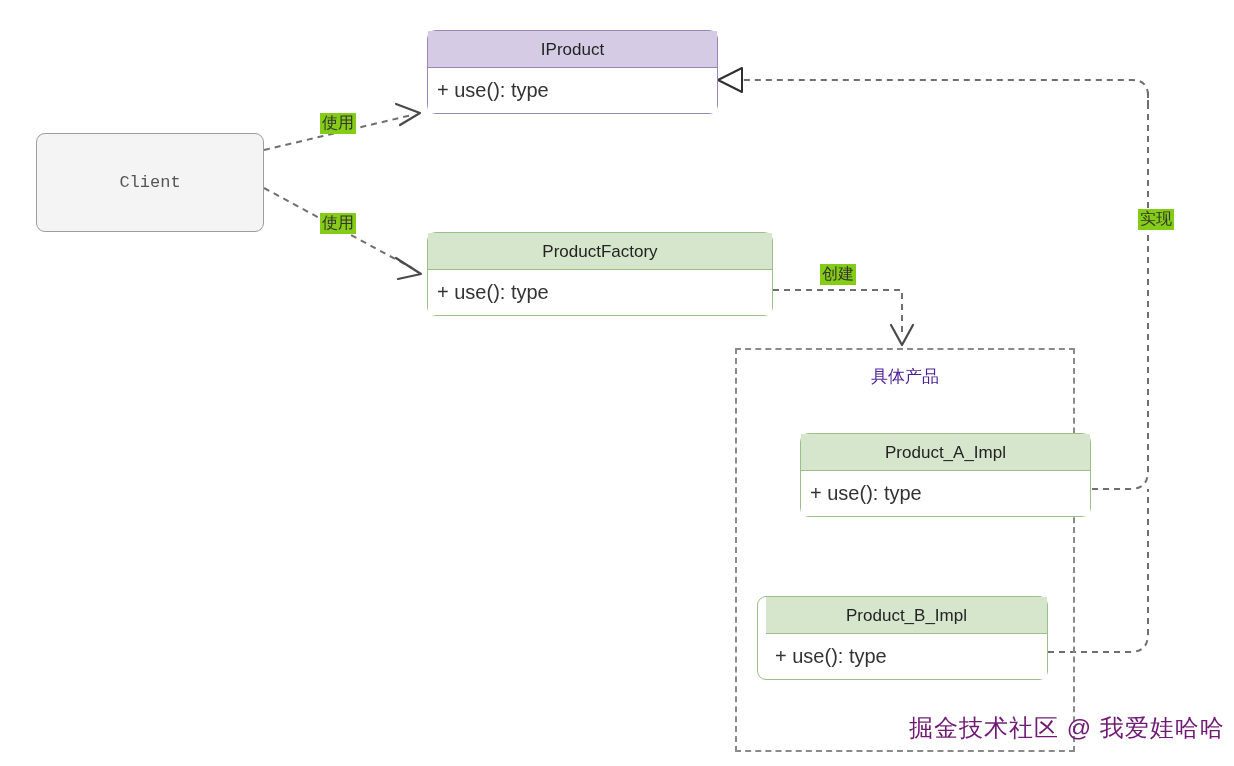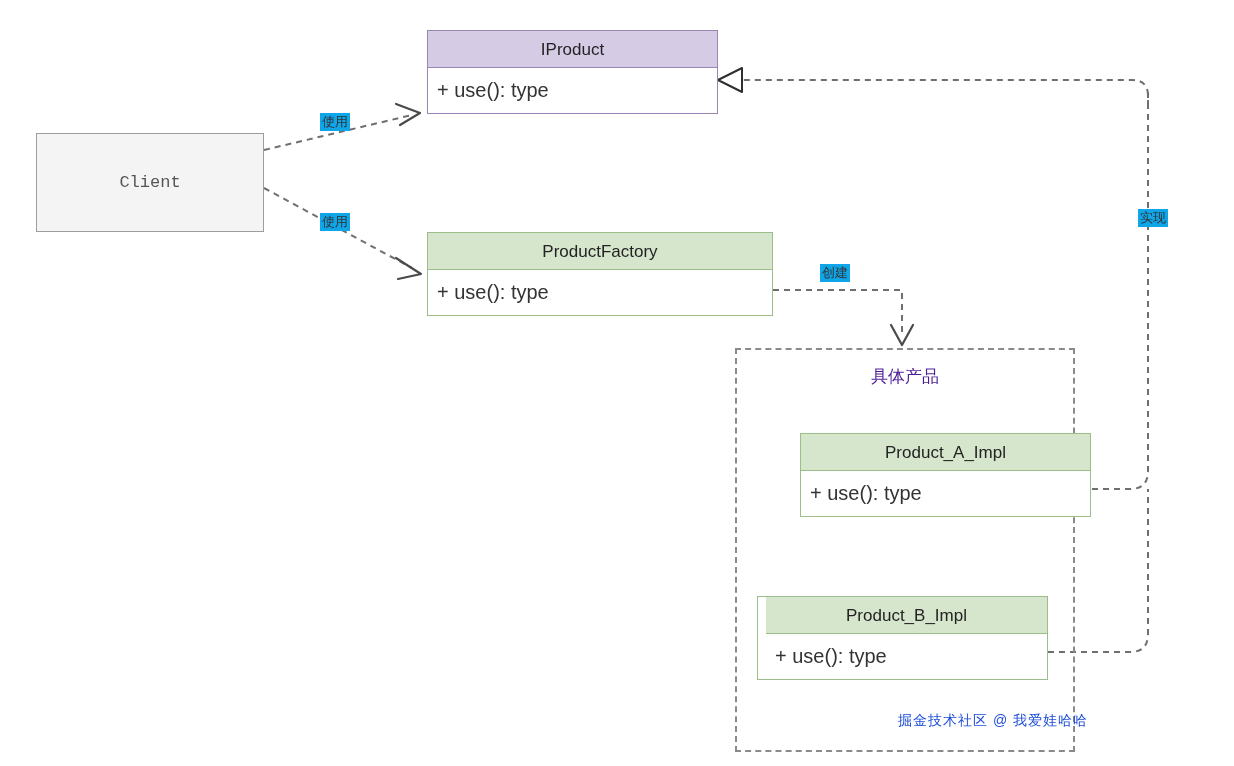--- a/index.html
+++ b/index.html
@@ -25,20 +25,21 @@
     width: 1234px;
     height: 766px;
     pointer-events: none;
   }
 
   
   .uml-class {
     position: absolute;
     box-sizing: border-box;
     background: #ffffff;
+    border-radius: 9px;
   }
   .uml-class .uml-title {
     box-sizing: border-box;
     width: 100%;
     text-align: center;
     font-size: 17px;
     color: #333333;
     line-height: 1;
     display: flex;
     align-items: center;
@@ -96,34 +97,35 @@
     position: absolute;
     text-align: center;
     font-size: 17px;
     color: #4c1d95;
     white-space: nowrap;
   }
 
   
   .edge-label {
     position: absolute;
-    font-size: 13px;
+    font-size: 16px;
     color: #333333;
-    background: #0ea5e9;
+    background: #84cc16;
     padding: 0 2px;
     white-space: nowrap;
   }
 
   
   .watermark {
     position: absolute;
-    font-size: 14px;
-    color: #1d4ed8;
+    font-size: 24px;
+    color: #701a75;
     white-space: nowrap;
     letter-spacing: 1px;
+    margin-left: 11px;
   }
 </style>
 </head>
 <body>
 
 <div id="canvas">
 
   <svg id="edges" viewBox="0 0 1234 766" xmlns="http://www.w3.org/2000/svg">
 
     <path d="M 264 150 L 412 115" fill="none" stroke="#6f6f6f" stroke-width="2" stroke-dasharray="6 5"></path>

